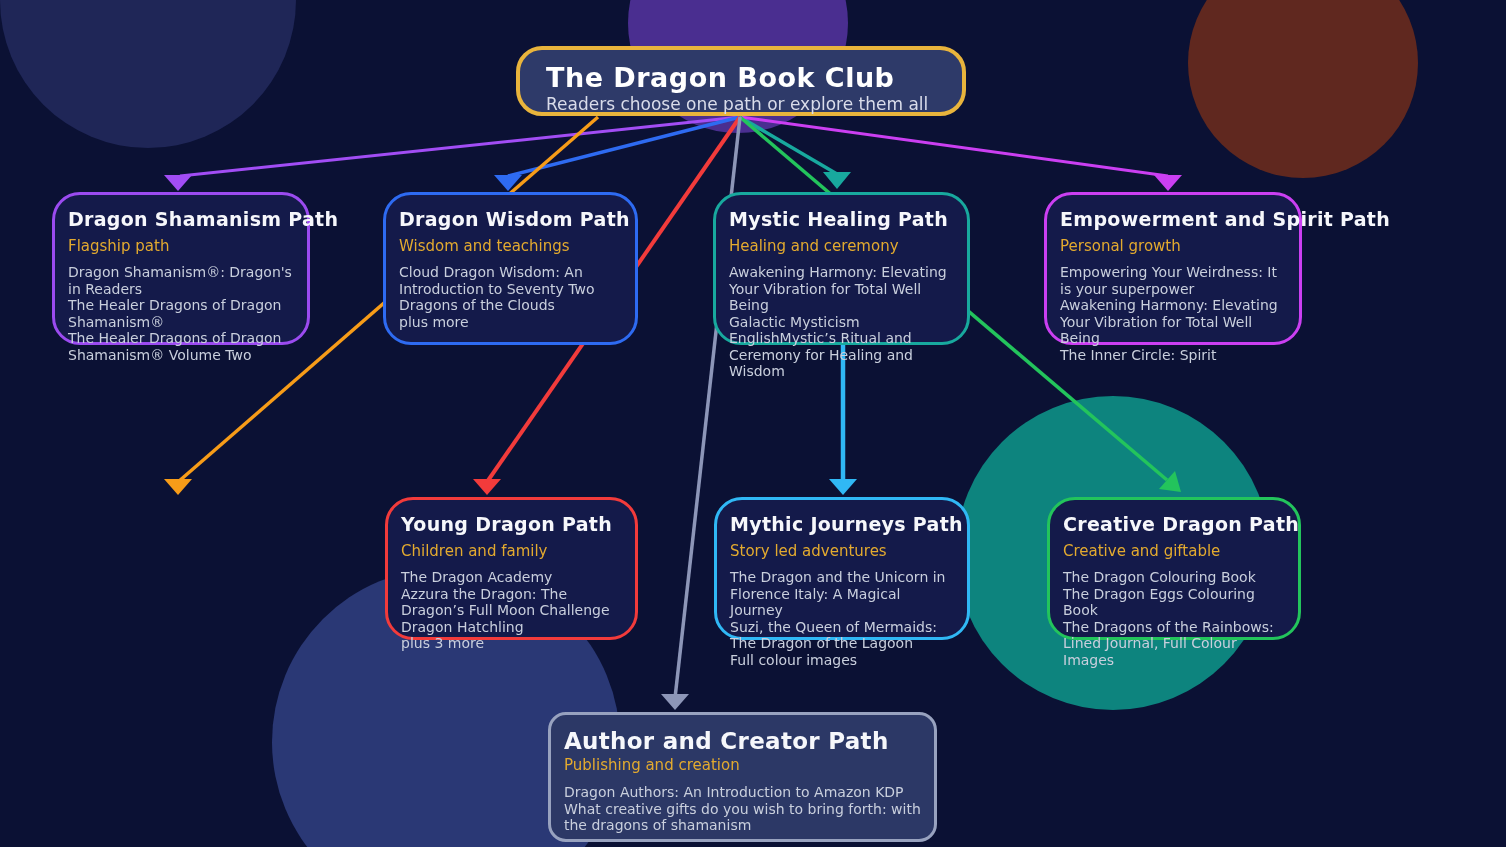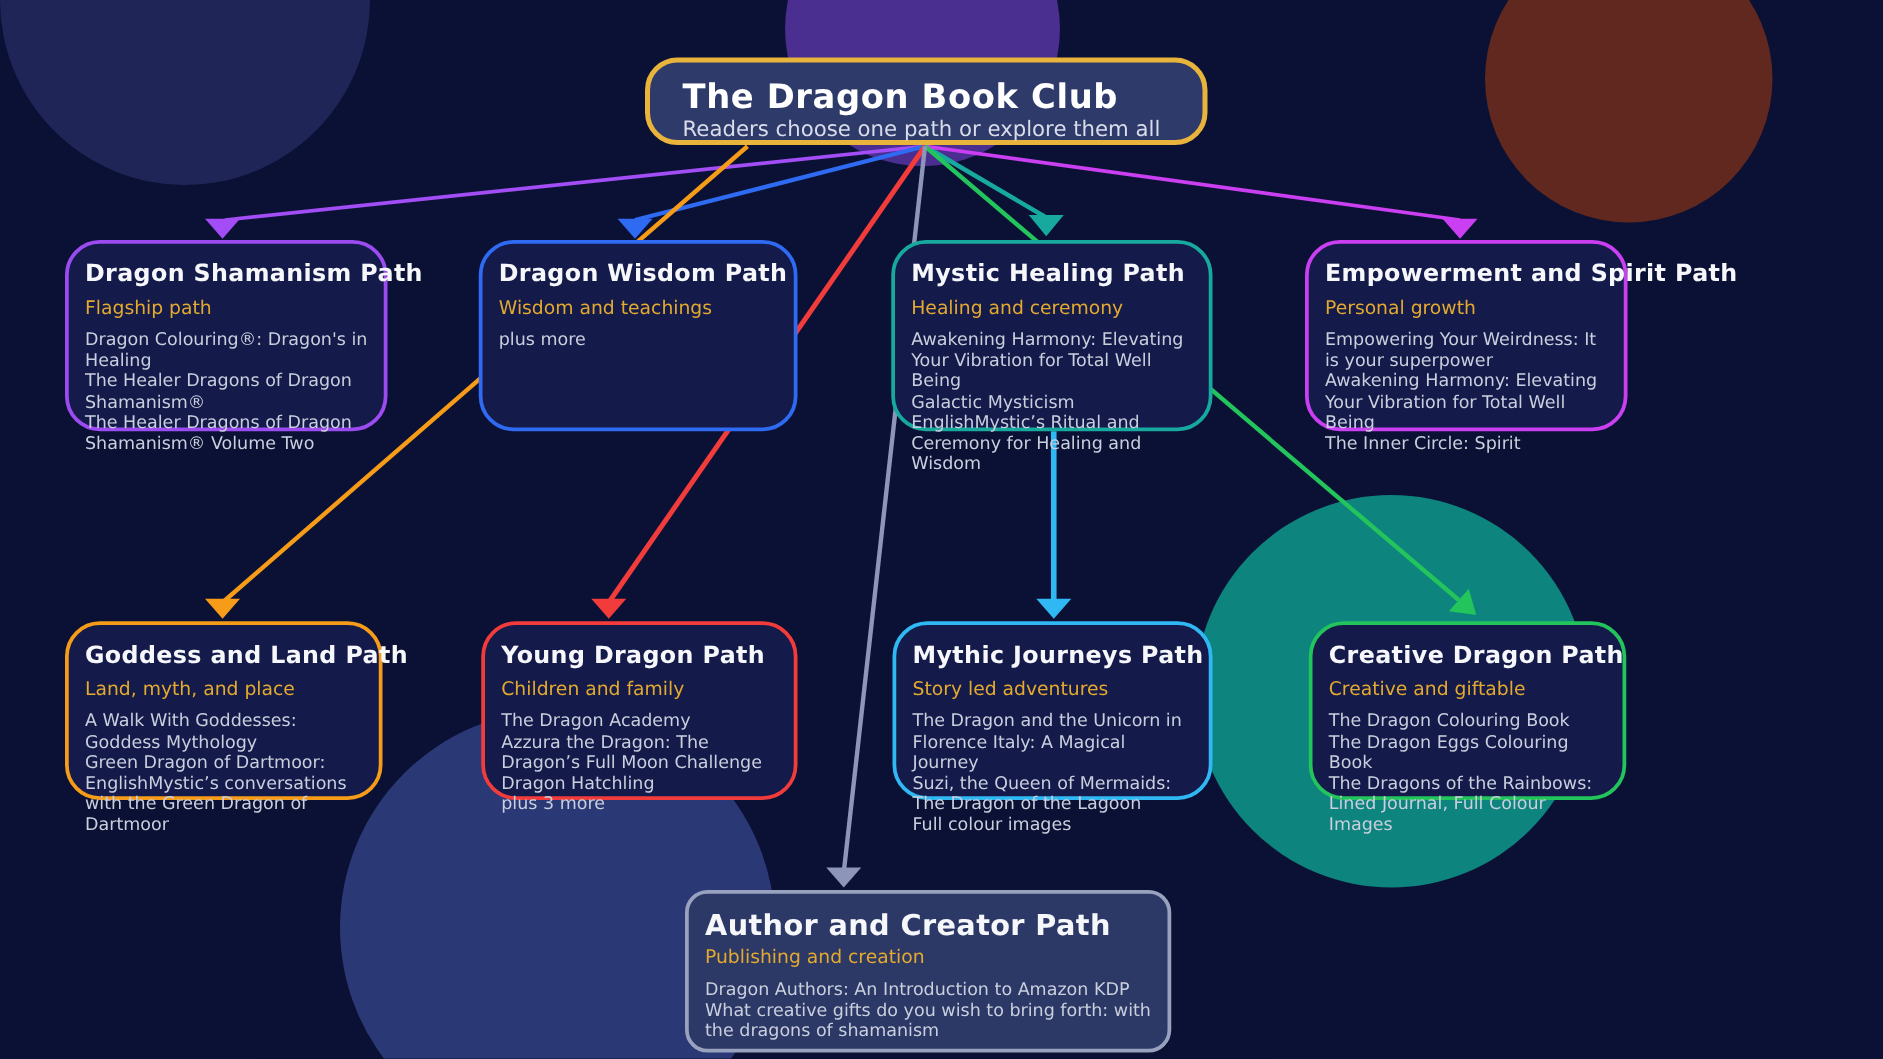--- a/index.html
+++ b/index.html
@@ -85,30 +85,31 @@
 
   <div class="title-card" style="left:516px; top:46px; width:450px; height:70px;">
     <div class="main">The Dragon Book Club</div>
     <div class="sub">Readers choose one path or explore them all</div>
   </div>
 
   <div class="node" style="left: 52px; top: 192px; width: 258px; height: 153px; border-color: rgb(155, 75, 240);">
     <div class="node-title">Dragon Shamanism Path</div>
     <div class="node-subtitle">Flagship path</div>
     <div class="node-items">
-      <div class="node-item">Dragon Colouring®: Dragon's in Healing</div>
+      <div class="node-item">Dragon Shamanism®: Dragon's in Readers</div>
       <div class="node-item">The Healer Dragons of Dragon Shamanism®</div>
       <div class="node-item">The Healer Dragons of Dragon Shamanism® Volume Two</div>
     </div>
   </div>
 
   <div class="node" style="left: 383px; top: 192px; width: 255px; height: 153px; border-color: rgb(46, 107, 242);">
     <div class="node-title">Dragon Wisdom Path</div>
     <div class="node-subtitle">Wisdom and teachings</div>
     <div class="node-items">
+      <div class="node-item">Cloud Dragon Wisdom: An Introduction to Seventy Two Dragons of the Clouds</div>
       <div class="node-item">plus more</div>
     </div>
   </div>
 
   <div class="node" style="left: 713px; top: 192px; width: 257px; height: 153px; border-color: rgb(24, 169, 158);">
     <div class="node-title">Mystic Healing Path</div>
     <div class="node-subtitle">Healing and ceremony</div>
     <div class="node-items">
       <div class="node-item">Awakening Harmony: Elevating Your Vibration for Total Well Being</div>
       <div class="node-item">Galactic Mysticism</div>
@@ -119,28 +120,20 @@
   <div class="node" style="left: 1044px; top: 192px; width: 258px; height: 153px; border-color: rgb(203, 63, 242);">
     <div class="node-title">Empowerment and Spirit Path</div>
     <div class="node-subtitle">Personal growth</div>
     <div class="node-items">
       <div class="node-item">Empowering Your Weirdness: It is your superpower</div>
       <div class="node-item">Awakening Harmony: Elevating Your Vibration for Total Well Being</div>
       <div class="node-item">The Inner Circle: Spirit</div>
     </div>
   </div>
 
-  <div class="node" style="left: 52px; top: 497px; width: 254px; height: 143px; border-color: rgb(247, 156, 24);">
-    <div class="node-title">Goddess and Land Path</div>
-    <div class="node-subtitle">Land, myth, and place</div>
-    <div class="node-items">
-      <div class="node-item">A Walk With Goddesses: Goddess Mythology</div>
-      <div class="node-item">Green Dragon of Dartmoor: EnglishMystic’s conversations with the Green Dragon of Dartmoor</div>
-    </div>
-  </div>
 
   <div class="node" style="left: 385px; top: 497px; width: 253px; height: 143px; border-color: rgb(242, 59, 59);">
     <div class="node-title">Young Dragon Path</div>
     <div class="node-subtitle">Children and family</div>
     <div class="node-items">
       <div class="node-item">The Dragon Academy</div>
       <div class="node-item">Azzura the Dragon: The Dragon’s Full Moon Challenge</div>
       <div class="node-item">Dragon Hatchling</div>
       <div class="node-item">plus 3 more</div>
     </div>

